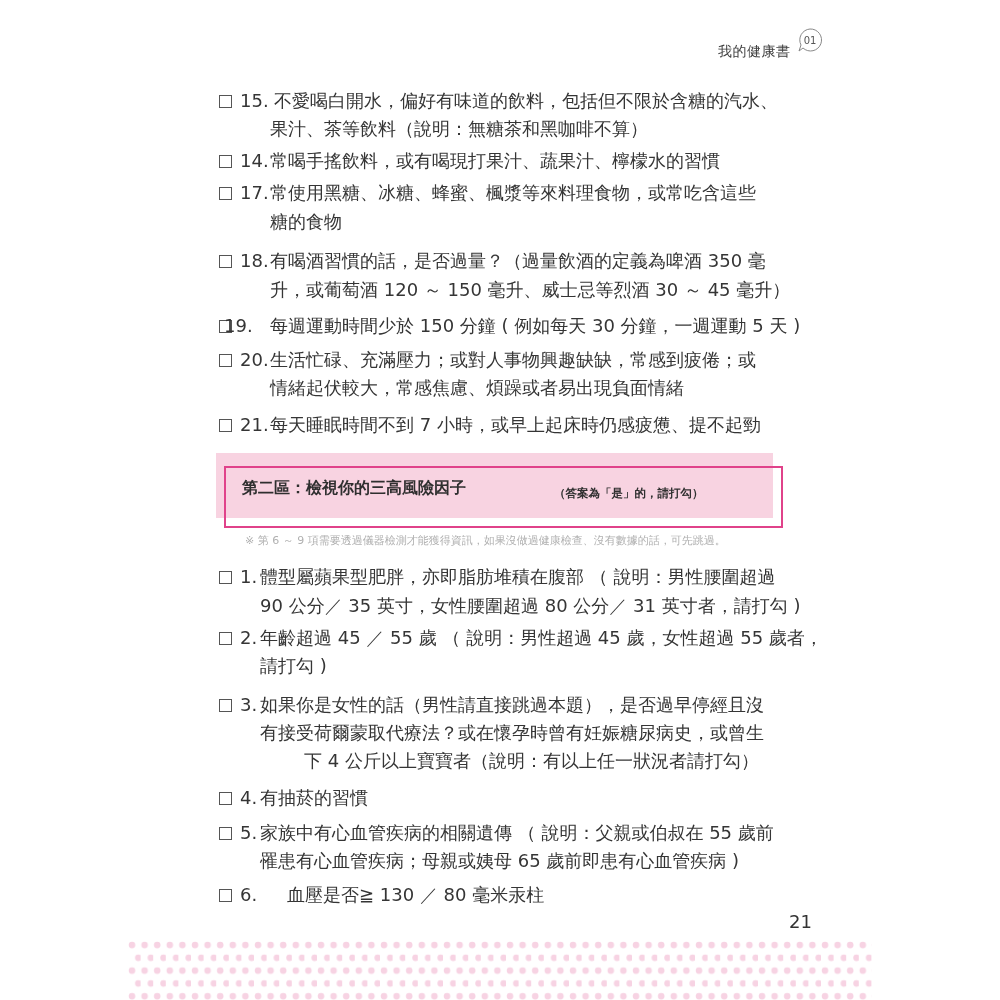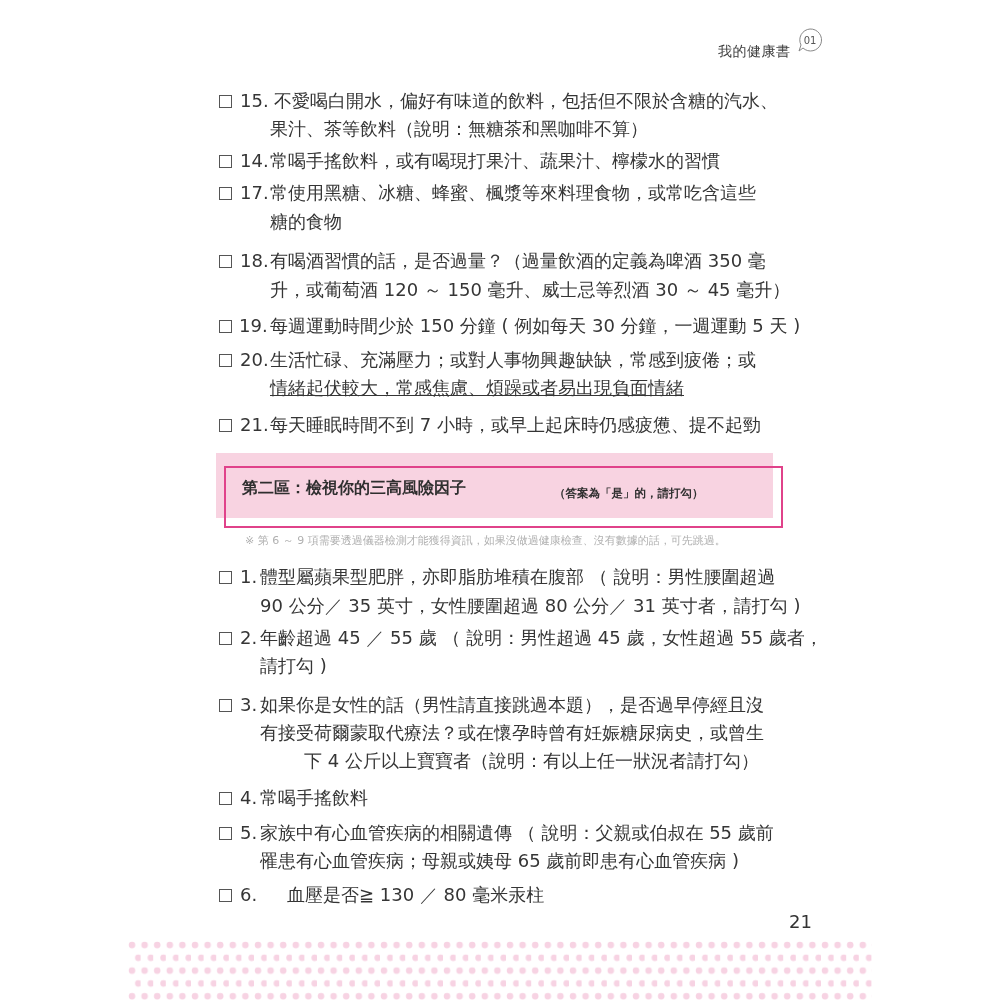--- a/index.html
+++ b/index.html
@@ -54,29 +54,29 @@
 
   <div>
     <div class="cb" style="left:219px;top:255px;"></div>
     <div class="num" style="left:240px;top:250px;">18.</div>
     <div class="line" style="left:270px;top:250px;">有喝酒習慣的話，是否過量？（過量飲酒的定義為啤酒 350 毫</div>
     <div class="line" style="left:270px;top:279px;">升，或葡萄酒 120 ～ 150 毫升、威士忌等烈酒 30 ～ 45 毫升）</div>
   </div>
 
   <div>
     <div class="cb" style="left:219px;top:320px;"></div>
-    <div class="num" style="left:239px;top:315px;">19.</div>
+    <div class="num" style="left:224px;top:315px;">19.</div>
     <div class="line" style="left:270px;top:315px;">每週運動時間少於 150 分鐘 ( 例如每天 30 分鐘，一週運動 5 天 )</div>
   </div>
 
   <div>
     <div class="cb" style="left:219px;top:354px;"></div>
     <div class="num" style="left:240px;top:349px;">20.</div>
     <div class="line" style="left:270px;top:349px;">生活忙碌、充滿壓力；或對人事物興趣缺缺，常感到疲倦；或</div>
-    <div class="line" style="left:270px;top:377px;text-decoration:underline;">情緒起伏較大，常感焦慮、煩躁或者易出現負面情緒</div>
+    <div class="line" style="left:270px;top:377px;">情緒起伏較大，常感焦慮、煩躁或者易出現負面情緒</div>
   </div>
 
   <div>
     <div class="cb" style="left:219px;top:419px;"></div>
     <div class="num" style="left:240px;top:414px;">21.</div>
     <div class="line" style="left:270px;top:414px;">每天睡眠時間不到 7 小時，或早上起床時仍感疲憊、提不起勁</div>
   </div>
 </div>
 
 <div class="pink-fill"></div>
@@ -105,21 +105,21 @@
     <div class="cb" style="left:219px;top:699px;"></div>
     <div class="num" style="left:240px;top:694px;">3.</div>
     <div class="line" style="left:260px;top:694px;">如果你是女性的話（男性請直接跳過本題），是否過早停經且沒</div>
     <div class="line" style="left:260px;top:722px;">有接受荷爾蒙取代療法？或在懷孕時曾有妊娠糖尿病史，或曾生</div>
     <div class="line" style="left:260px;top:750px;margin-left:44px;">下 4 公斤以上寶寶者（說明：有以上任一狀況者請打勾）</div>
   </div>
 
   <div>
     <div class="cb" style="left:219px;top:792px;"></div>
     <div class="num" style="left:240px;top:787px;">4.</div>
-    <div class="line" style="left:260px;top:787px;">常喝手搖飲料</div>
+    <div class="line" style="left:260px;top:787px;">有抽菸的習慣</div>
   </div>
 
   <div>
     <div class="cb" style="left:219px;top:827px;"></div>
     <div class="num" style="left:240px;top:822px;">5.</div>
     <div class="line" style="left:260px;top:822px;">家族中有心血管疾病的相關遺傳 （ 說明：父親或伯叔在 55 歲前</div>
     <div class="line" style="left:260px;top:850px;text-align:center;">罹患有心血管疾病；母親或姨母 65 歲前即患有心血管疾病 )</div>
   </div>
 
   <div>

